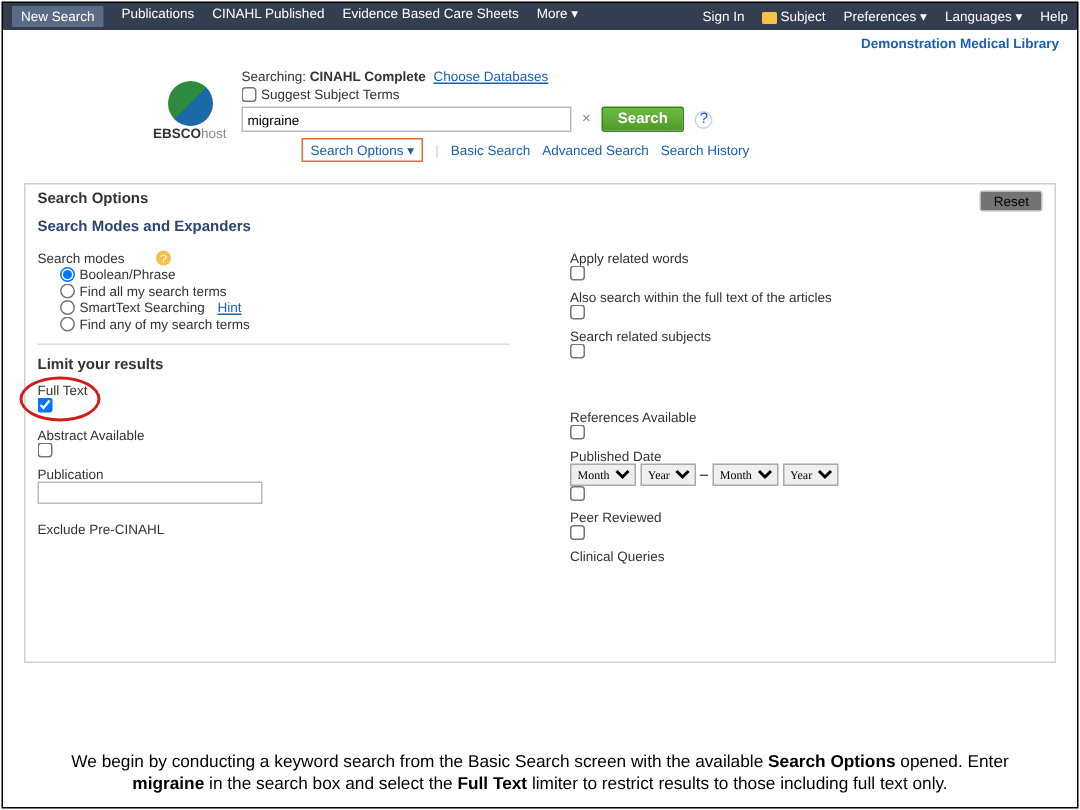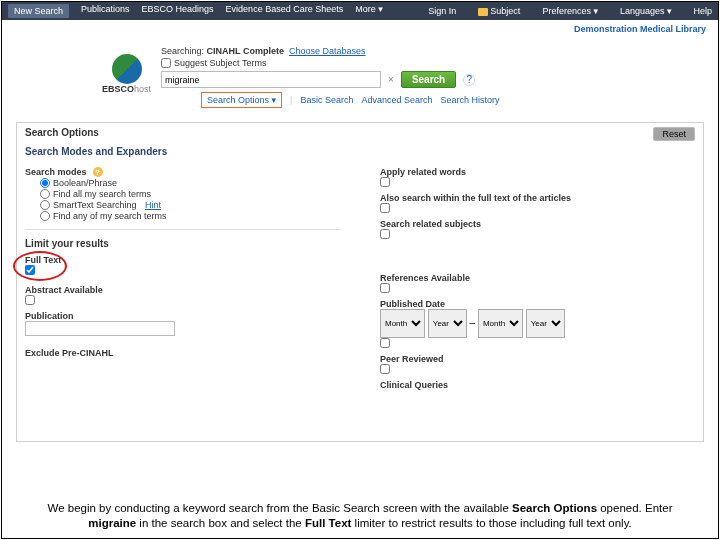--- a/index.html
+++ b/index.html
@@ -1,20 +1,20 @@
 <!DOCTYPE html>
 <html><head>
 <meta charset="utf-8">
 <style>
   * { box-sizing: border-box; margin: 0; padding: 0; }
   body { font-family: Arial, sans-serif; font-size: 10px; background: #fff; width: 720px; height: 540px; overflow: hidden; position: relative; }
   .outer-border { border: 1px solid #000; width: 718px; height: 538px; margin: 1px; position: relative; }
   .topnav { background: #333f50; color: #fff; height: 18px; display: flex; align-items: center; padding: 0 6px; font-size: 9px; }
   .topnav .left { display: flex; gap: 12px; }
-  .topnav .right { margin-left: auto; display: flex; gap: 22px; align-items: center; }
+  .topnav .right { margin-left: auto; display: flex; gap: 12px; align-items: center; }
   .topnav .item { color: #fff; cursor: pointer; text-align: center; }
   .topnav .new-search { background: #5a6b85; padding: 2px 6px; border-radius: 1px; }
   .folder-ico { display:inline-block; width:10px; height:8px; background:#f6c04d; margin-right:2px; vertical-align:middle; border-radius:1px;}
   .subnav { text-align: right; padding: 4px 12px; font-size: 9px; }
   .subnav a { color: #1a5fb4; text-decoration: none; font-weight: bold; }
   .content { padding: 2px 14px 0 14px; position: relative; }
   .brand-row { display: flex; align-items: flex-start; gap: 10px; margin-left: 86px; margin-top: 6px;}
   .logo { margin-top:8px; }
   .logo .globe { width: 30px; height: 30px; border-radius: 50%; background: linear-gradient(135deg,#2e8b3d 50%,#1a6aa8 50%); margin: 0 auto; }
   .logo .txt { font-size: 9px; color: #333; text-align:center; }
@@ -29,46 +29,46 @@
   .search-box { width:220px; height:17px; border:1px solid #bbb; font-size:9px; padding:1px 3px; }
   .clear-x { font-size:10px; color:#888; padding:0 3px; cursor:pointer;}
   .search-btn { background: linear-gradient(#6dbb3f,#4e9a2c); color:#fff; border:1px solid #358522; padding:2px 10px; font-size:10px; font-weight:bold; cursor:pointer; border-radius:2px;}
   .help-q { color:#1a5fb4; font-size:10px; margin-left:3px; border:1px solid #c6d4e6; border-radius:50%; width:12px; height:12px; display:inline-flex; align-items:center; justify-content:center;}
   .modes-row { display:flex; gap:8px; align-items:center; margin-top:4px; font-size:9px;padding-left:40px; }
   .modes-row .opt-box { border:1px solid #e96c2e; padding:2px 5px; color:#1a5fb4; cursor:pointer;}
   .modes-row a { color:#1a5fb4; text-decoration:none; }
   .sep { color:#ccc; }
   .panel { border:1px solid #d0d0d0; margin-top:14px; padding:4px 8px 8px 8px; position:relative; height:320px;}
   .panel-title { font-size:10px; font-weight:bold; color:#333; margin-bottom:4px;}
-  .reset-btn { position:absolute; right:8px; top:4px; border:1px solid #bbb; background:#a3a3a3; border-radius:2px; padding:1px 8px; font-size:9px; cursor:pointer;}
+  .reset-btn { position:absolute; right:8px; top:4px; border:1px solid #bbb; background:#737373; border-radius:2px; padding:1px 8px; font-size:9px; cursor:pointer;}
   .section-head { font-weight:bold; font-size:10px; color:#2b4470; margin:8px 0 4px 0;}
   .two-col { display:flex; gap:40px; }
   .col { flex:1; }
-  .field-lbl { font-size:9px; font-weight:bold; color:#333; margin-top:6px; display:flex; align-items:center; gap:6px;}
+  .field-lbl { font-size:9px; font-weight:normal; color:#333; margin-top:6px; display:flex; align-items:center; gap:21px;}
   .hint-ico { display:inline-flex; width:10px; height:10px; border-radius:50%; background:#f6c04d; color:#fff; font-size:8px; align-items:center; justify-content:center;}
   .radio-row { font-size:9px; color:#333; display:flex; align-items:center; gap:3px; margin:1px 0;padding-left:15px;}
   .radio-row input{width:10px;height:10px;}
   .hint-link { color:#1a5fb4; font-size:9px; }
   .chk-row { font-size:9px; display:flex; align-items:center; gap:3px;}
   .chk-row input{width:10px;height:10px;}
   .divider { border-top:1px solid #ddd; margin:8px 0;}
   .red-oval { position:absolute; border:2px solid #d21c1c; border-radius:50%; width:54px; height:30px; }
   .text-input { width:150px; height:15px; border:1px solid #bbb; font-size:8px;}
-  .date-row select{ font-size:8px; border:1px solid #aaa; height:29px;}
+  .date-row select{ font-size:8px; border:1px solid #aaa; height:15px;font-family:Liberation Serif, serif;}
   .footer-caption { position:absolute; left:0; right:0; bottom:6px; text-align:center; font-size:11.5px; line-height:1.35; padding:0 30px;}
 </style>
 </head>
 <body>
 <div class="outer-border">
 
 <div class="topnav">
   <div class="left">
     <span class="item new-search">New Search</span>
     <span class="item">Publications</span>
-    <span class="item">EBSCO Headings</span>
+    <span class="item">CINAHL Published</span>
     <span class="item">Evidence Based Care Sheets</span>
     <span class="item">More ▾</span>
   </div>
   <div class="right">
     <span class="item">Sign In</span>
     <span class="item"><span class="folder-ico"></span><span>Subject</span></span>
     <span class="item">Preferences ▾</span>
     <span class="item">Languages ▾</span>
     <span class="item">Help</span>
   </div>

